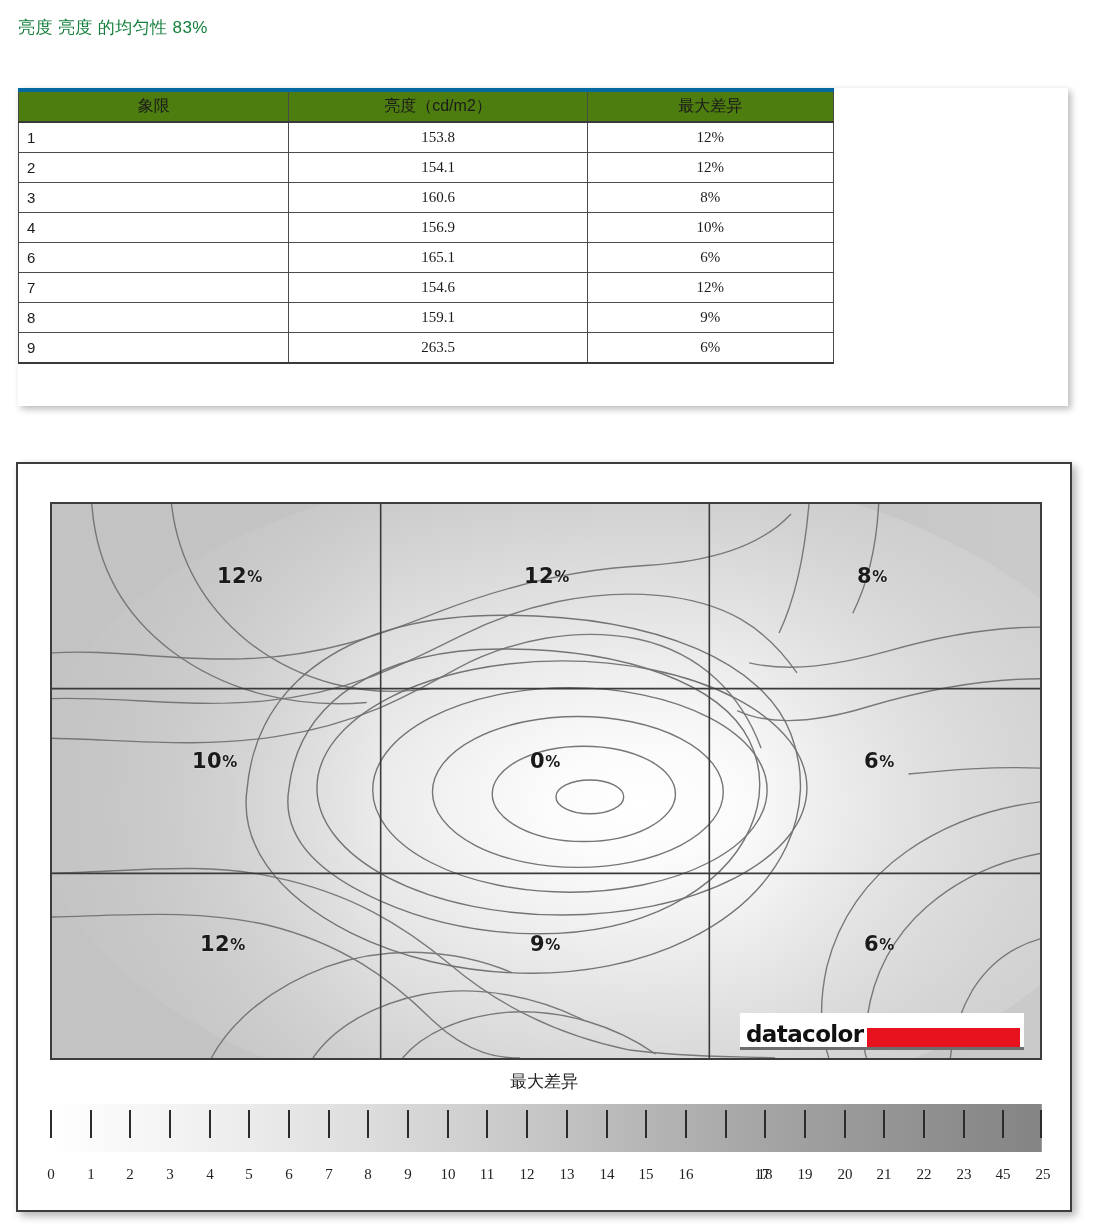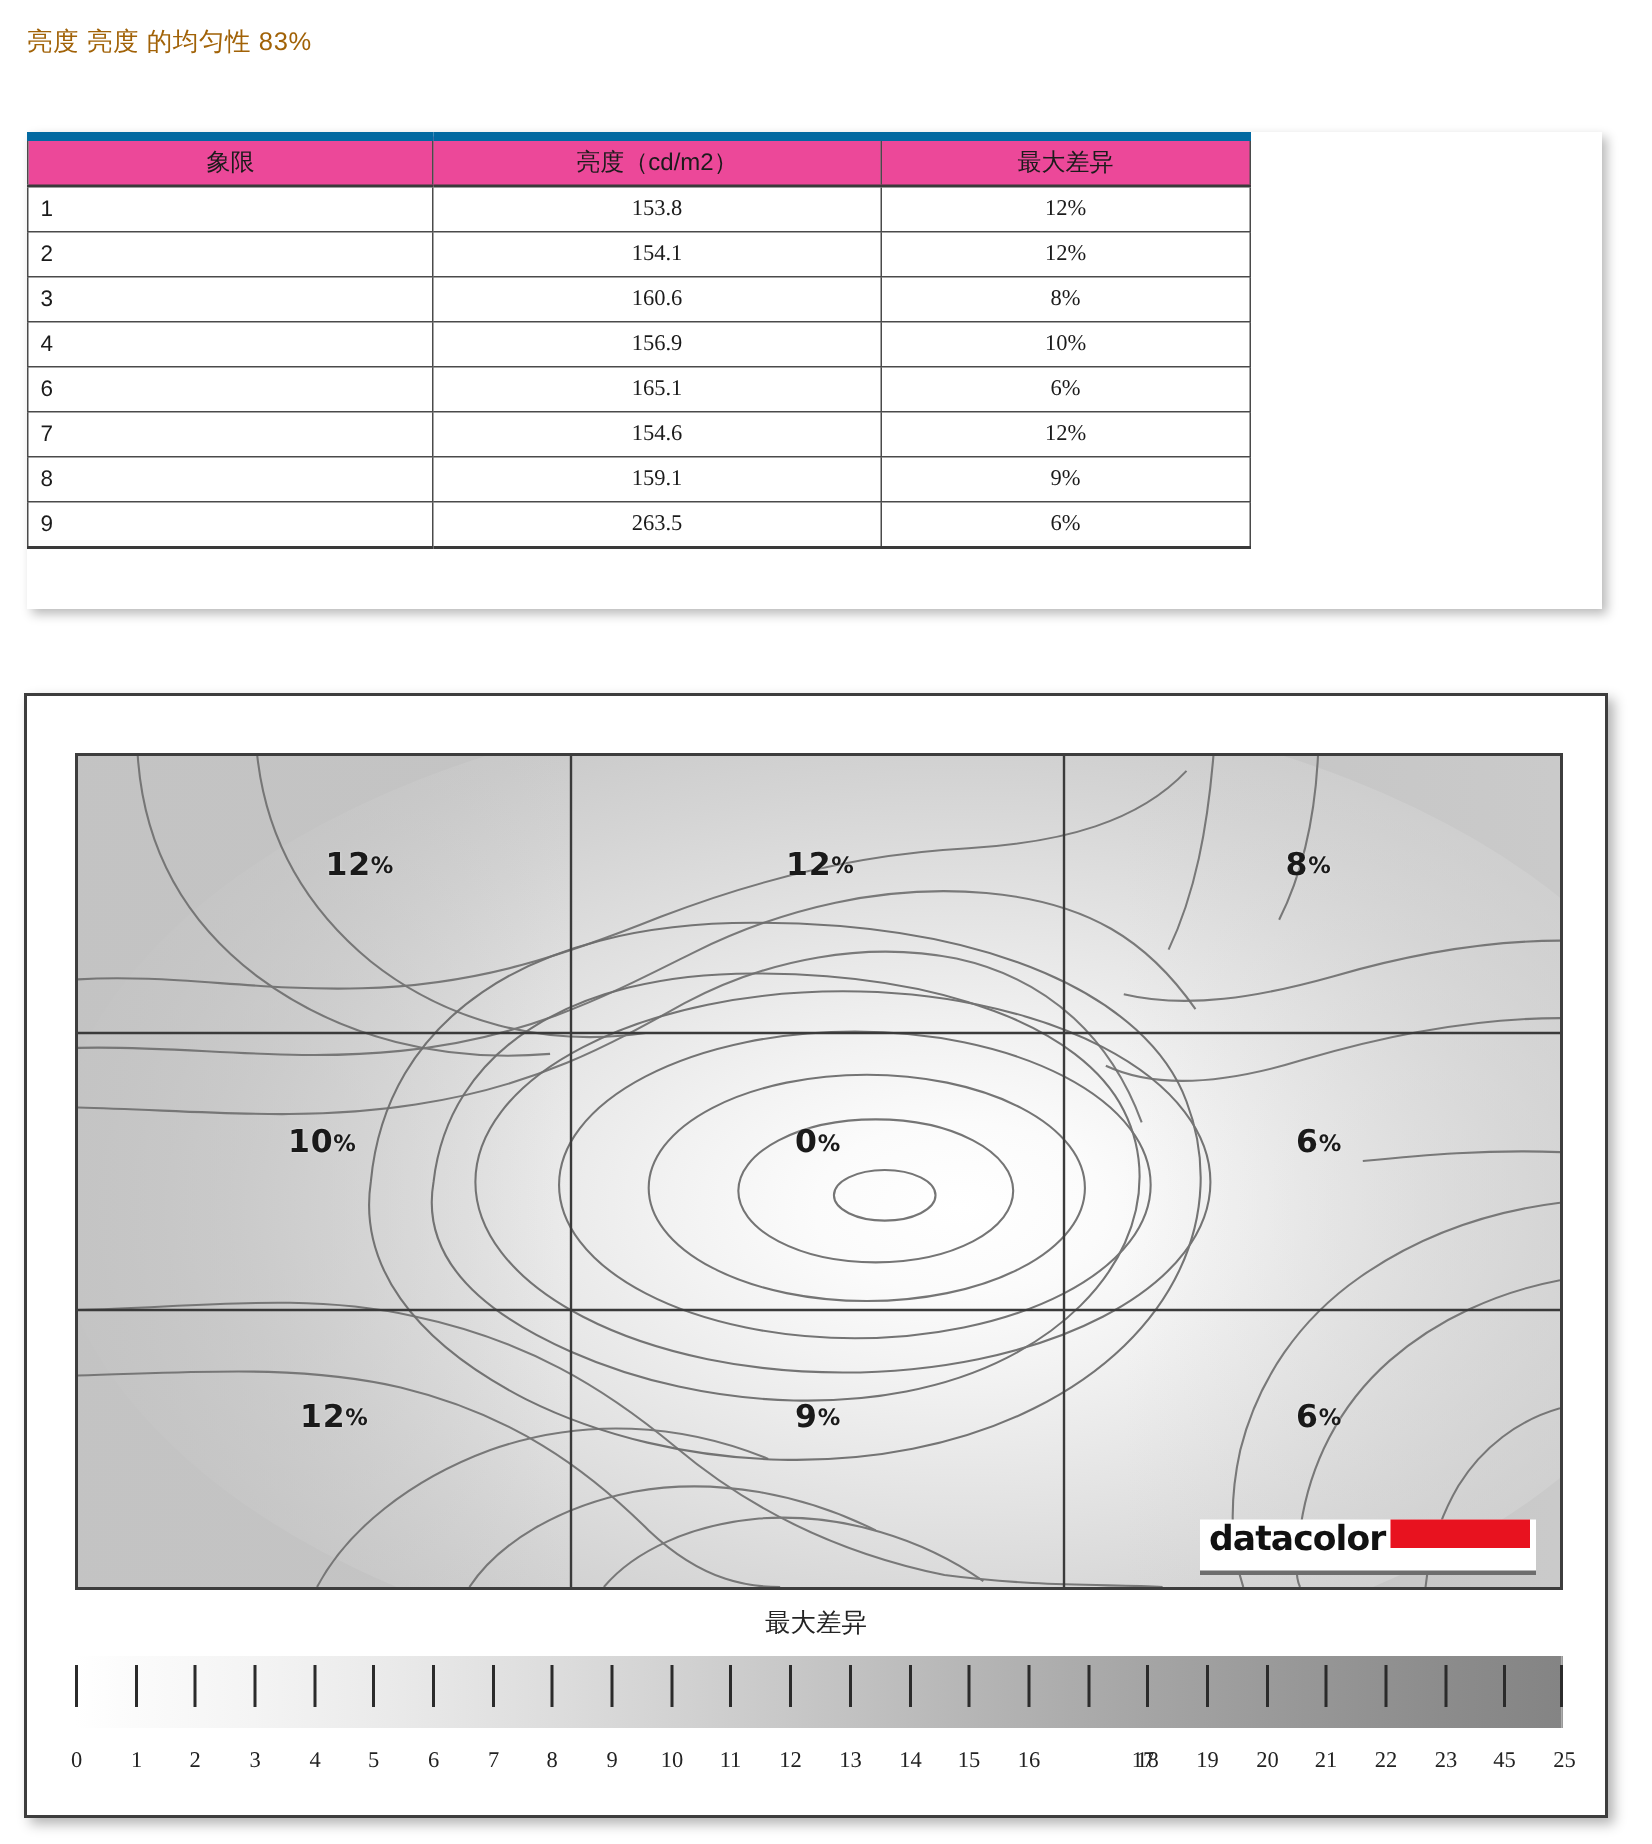--- a/index.html
+++ b/index.html
@@ -8,21 +8,21 @@
     background:#ffffff;
     font-family:"Liberation Sans","DejaVu Sans",sans-serif;
     -webkit-font-smoothing:antialiased;
     position:relative;
     overflow:hidden;
   }
 
   
   .title{
     position:absolute;left:18px;top:16px;
-    font-size:17px;color:#a16207;
+    font-size:17px;color:#15803d;
     letter-spacing:.4px;
     white-space:nowrap;
   }
 
   
   .panel{
     position:absolute;left:18px;top:88px;
     width:1050px;height:318px;
     background:#ffffff;
     box-shadow:3px 3px 7px rgba(0,0,0,.28);
@@ -41,24 +41,24 @@
   }
   table.lum th,table.lum td{
     border:1px solid #4a4a4a;
     height:29px;
     font-size:15px;
     color:#1b1b1b;
     font-weight:normal;
     padding:0;
   }
   table.lum thead th{
-    background:#ec4899;
+    background:#4d7c0f;
     text-align:center;
     border-bottom:2px solid #3a3a3a;
-    border-top:6px solid #0369a1;
+    border-top:4px solid #0369a1;
     font-size:16px;
     font-family:"Liberation Sans","DejaVu Sans",sans-serif;
   }
   table.lum thead th.c2,table.lum thead th.c3{
     font-family:"Liberation Sans","DejaVu Sans",sans-serif;
   }
   table.lum td.c1{ text-align:left;  padding-left:8px; }
   table.lum td.c2{ text-align:center; }
   table.lum td.c3{ text-align:center; }
   table.lum tbody tr:last-child td{ border-bottom:2px solid #3a3a3a; }
@@ -94,23 +94,23 @@
     color:#1a1a1a;
     letter-spacing:.5px;
     white-space:nowrap;
     text-shadow:0 0 2px rgba(255,255,255,.55);
   }
   .qlabel .pc{font-size:15px;vertical-align:1px;}
 
   
   .logo{
     position:absolute;right:16px;bottom:8px;
-    width:224px;height:34px;
+    width:284px;height:34px;
     background:#ffffff;
-    display:flex;align-items:flex-start;
+    display:flex;align-items:flex-end;
     border-bottom:3px solid #6d6d6d;
   }
   .logo-txt{
     font-family:"DejaVu Sans","Liberation Sans",sans-serif;
     font-weight:bold;font-size:23px;color:#111111;
     letter-spacing:-.6px;padding-left:6px;
   }
   .logo-bar{
     flex:1;height:19px;background:#e8121f;margin-left:3px;margin-right:4px;
   }

